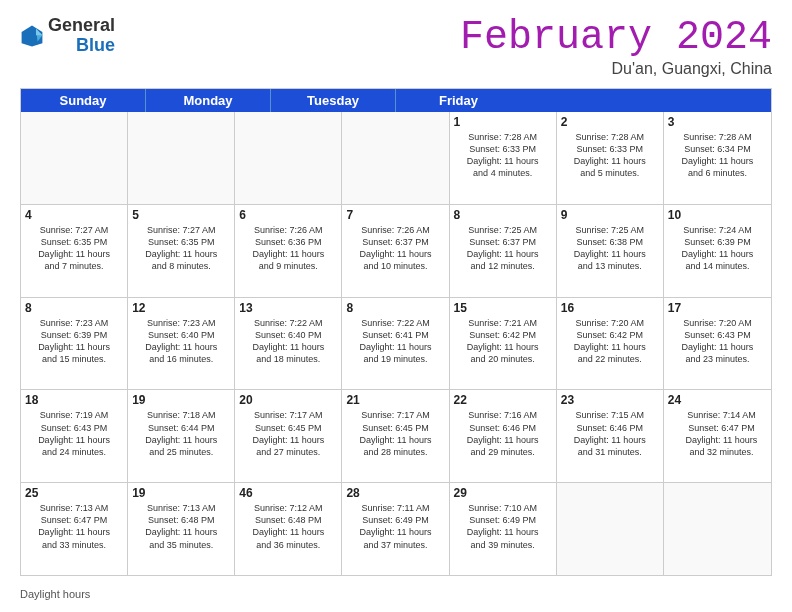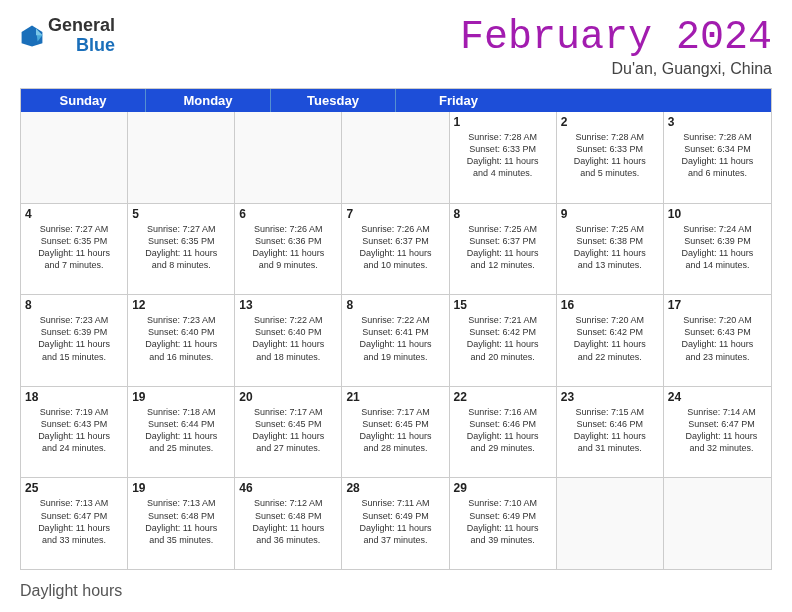--- a/index.html
+++ b/index.html
@@ -105,21 +105,21 @@
       display: block;
     }
     .cell-text {
       font-size: 9px;
       line-height: 1.35;
       color: #333;
       text-align: center;
     }
     .footer {
       margin-top: 12px;
-      font-size: 16px;
+      font-size: 11px;
       color: #555;
     }
   </style>
 </head>
 <body>
 
 <div class="page">
   <div class="header">
     <div class="logo">
       <svg class="logo-icon" viewBox="0 0 30 30">

